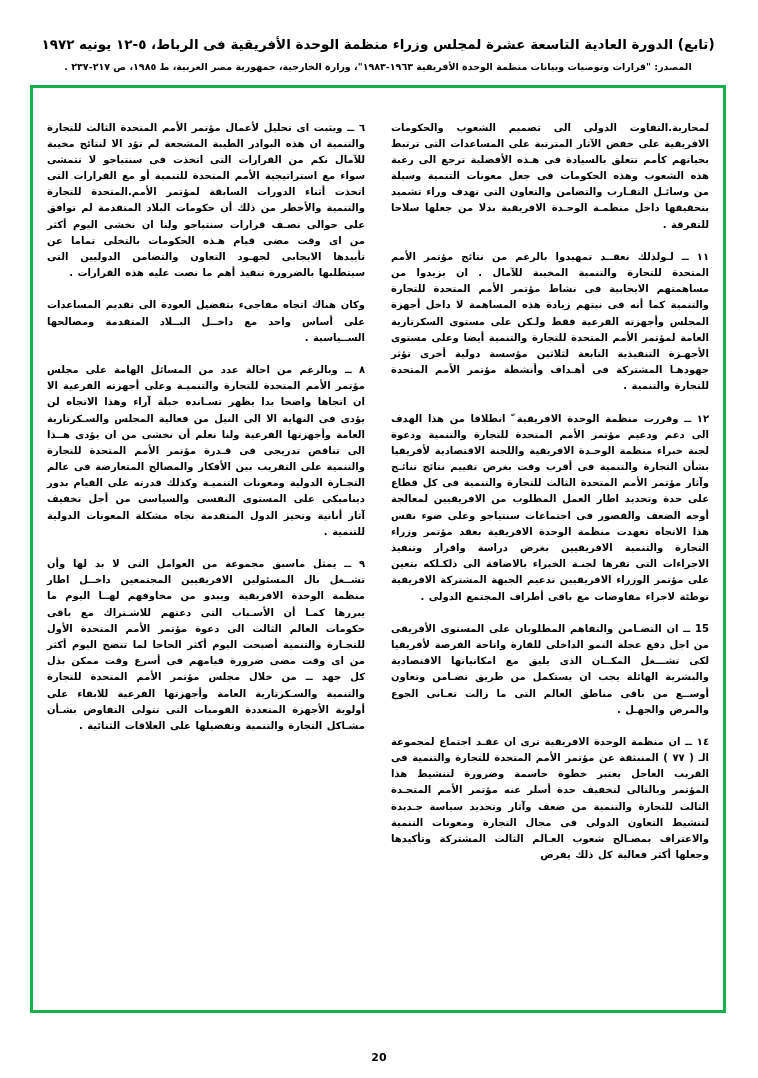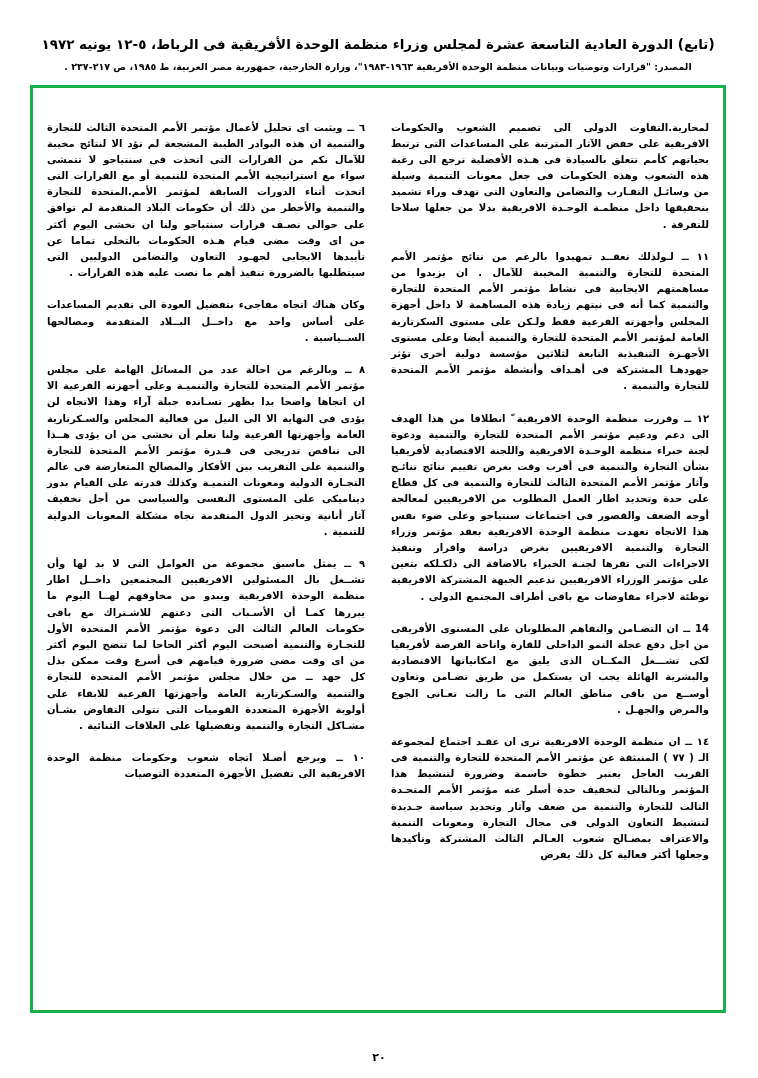--- a/index.html
+++ b/index.html
@@ -86,30 +86,29 @@
   <div class="doc-title">(تابع) الدورة العادية التاسعة عشرة لمجلس وزراء منظمة الوحدة الأفريقية فى الرباط، ٥-١٢ يونيه ١٩٧٢</div>
   <div class="doc-source">المصدر: "قرارات وتوصيات وبيانات منظمة الوحدة الأفريقية ١٩٦٣-١٩٨٣"، وزارة الخارجية، جمهورية مصر العربية، ط ١٩٨٥، ص ٢١٧-٢٣٧ .</div>
 
   <div class="frame">
     <div class="columns">
 
       <div class="col">
         <p class="para">لمحاربة.التفاوت الدولى الى تصميم الشعوب والحكومات الافريقية على خفض الآثار المترتبة على المساعدات التى ترتبط بحياتهم كأمم تتعلق بالسيادة فى هـذه الأفضلية ترجع الى رغبة هذه الشعوب وهذه الحكومات فى جعل معونات التنمية وسيلة من وسائـل التقـارب والتضامن والتعاون التى تهدف وراء تشميد بتحقيقها داخل منظمـة الوحـدة الافريقية بدلا من جعلها سلاحا للتفرقة .</p>
         <p class="para">١١ ــ لـولذلك نعقــد تمهيدوا بالرغم من نتائج مؤتمر الأمم المتحدة للتجارة والتنمية المخيبة للآمال . ان يزيدوا من مساهمتهم الايجابية فى نشاط مؤتمر الأمم المتحدة للتجارة والتنمية كما أنه فى نيتهم زيادة هذه المساهمة لا داخل أجهزة المجلس وأجهزته الفرعية فقط ولـكن على مستوى السكرتارية العامة لمؤتمر الأمم المتحدة للتجارة والتنمية أيضا وعلى مستوى الأجهـزة التنفيذية التابعة لثلاثين مؤسسة دولية أخرى تؤثر جهودهـا المشتركة فى أهـداف وأنشطة مؤتمر الأمم المتحدة للتجارة والتنمية .</p>
         <p class="para">١٢ ــ وقررت منظمة الوحدة الافريقية ّ انطلاقا من هذا الهدف الى دعم ودعيم مؤتمر الأمم المتحدة للتجارة والتنمية ودعوة لجنة خبراء منظمة الوحـدة الافريقية واللجنة الاقتصادية لأفريقيا بشأن التجارة والتنمية فى أقرب وقت بغرض تقييم نتائج تنائـج وآثار مؤتمر الأمم المتحدة الثالث للتجارة والتنمية فى كل قطاع على حدة وتحديد اطار العمل المطلوب من الافريقيين لمعالجة أوجه الضعف والقصور فى اجتماعات سنتياجو وعلى ضوء نفس هذا الاتجاه تعهدت منظمة الوحدة الافريقية بعقد مؤتمر وزراء التجارة والتنمية الافريقيين بغرض دراسة واقرار وتنفيذ الاجراءات التى تقرها لجنـة الخبراء بالاضافة الى ذلكـلكه بتعين على مؤتمر الوزراء الافريقيين تدعيم الجبهة المشتركة الافريقية توطئة لاجراء مفاوضات مع باقى أطراف المجتمع الدولى .</p>
-        <p class="para">14 ــ ان التضـامن والتفاهم المطلوبان على المستوى الأفريقى من اجل دفع عجلة النمو الداخلى للقارة واتاحة الفرصة لأفريقيا لكى تشـــغل المكــان الذى يليق مع امكانياتها الاقتصادية والبشرية الهائلة يجب ان يستكمل من طريق تضـامن وتعاون أوســع من باقى مناطق العالم التى ما زالت تعـانى الجوع والمرض والجهـل .</p>
+        <p class="para">15 ــ ان التضـامن والتفاهم المطلوبان على المستوى الأفريقى من اجل دفع عجلة النمو الداخلى للقارة واتاحة الفرصة لأفريقيا لكى تشـــغل المكــان الذى يليق مع امكانياتها الاقتصادية والبشرية الهائلة يجب ان يستكمل من طريق تضـامن وتعاون أوســع من باقى مناطق العالم التى ما زالت تعـانى الجوع والمرض والجهـل .</p>
         <p class="para">١٤ ــ ان منظمة الوحدة الافريقية ترى ان عقـد اجتماع لمجموعة الـ ( ٧٧ ) المنبثقة عن مؤتمر الأمم المتحدة للتجارة والتنمية فى القريب العاجل يعتبر خطوة حاسمة وضرورة لتنشيط هذا المؤتمر وبالتالى لتخفيف حدة أسلر عنه مؤتمر الأمم المتحـدة الثالث للتجارة والتنمية من ضعف وآثار وتحديد سياسة جـديدة لتنشيط التعاون الدولى فى مجال التجارة ومعونات التنمية والاعتراف بمصـالح شعوب العـالم الثالث المشتركة وتأكيدها وجعلها أكثر فعالية كل ذلك يفرض</p>
       </div>
 
       <div class="col">
         <p class="para">٦ ــ ويثبت اى تحليل لأعمال مؤتمر الأمم المتحدة الثالث للتجارة والتنمية ان هذه البوادر الطيبة المشجعة لم تؤد الا لنتائج مخيبة للآمال نكم من القرارات التى اتخذت فى سنتياجو لا تتمشى سواء مع استراتيجية الأمم المتحدة للتنمية أو مع القرارات التى اتخذت أثناء الدورات السابقة لمؤتمر الأمم.المتحدة للتجارة والتنمية والأخطر من ذلك أن حكومات البلاد المتقدمة لم توافق على حوالى نصـف قرارات سنتياجو ولنا ان نخشى اليوم أكثر من اى وقت مضى قيام هـذه الحكومات بالتخلى تماما عن تأييدها الايجابى لجهـود التعاون والتضامن الدوليين التى سيتطلبها بالضرورة تنفيذ أهم ما نصت عليه هذه القرارات .</p>
         <p class="para">وكان هناك اتجاه مفاجىء بتفضيل العودة الى تقديم المساعدات على أساس واحد مع داخــل البــلاد المتقدمة ومصالحها الســياسية .</p>
         <p class="para">٨ ــ وبالرغم من احالة عدد من المسائل الهامة على مجلس مؤتمر الأمم المتحدة للتجارة والتنميـة وعلى أجهزته الفرعية الا ان اتجاها واضحا بدا يظهر تسـانده جبلة آراء وهذا الاتجاه لن يؤدى فى النهاية الا الى النيل من فعالية المجلس والسـكرتارية العامة وأجهزتها الفرعية ولنا نعلم أن نخشى من ان يؤدى هــذا الى تناقص تدريجى فى قـدرة مؤتمر الأمم المتحدة للتجارة والتنمية على التقريب بين الأفكار والمصالح المتعارضة فى عالم التجـارة الدولية ومعونات التنميـة وكذلك قدرته على القيام بدور ديناميكى على المستوى النفسى والسياسى من أجل تخفيف آثار أنانية وتحيز الدول المتقدمة تجاه مشكلة المعونات الدولية للتنمية .</p>
         <p class="para">٩ ــ يمثل ماسبق مجموعة من العوامل التى لا بد لها وأن تشــغل بال المسئولين الافريقيين المجتمعين داخــل اطار منظمة الوحدة الافريقية ويبدو من مخاوفهم لهــا اليوم ما يبررها كمـا أن الأسـباب التى دعتهم للاشـتراك مع باقى حكومات العالم الثالث الى دعوة مؤتمر الأمم المتحدة الأول للتجـارة والتنمية أصبحت اليوم أكثر الحاحا لما تتضح اليوم أكثر من اى وقت مضى ضرورة قيامهم فى أسرع وقت ممكن بذل كل جهد ــ من خلال مجلس مؤتمر الأمم المتحدة للتجارة والتنمية والسـكرتارية العامة وأجهزتها الفرعية للابقاء على أولوية الأجهزة المتعددة القوميات التى تتولى التفاوض بشـأن مشـاكل التجارة والتنمية وتفضيلها على العلاقات الثنائية .</p>
-        <p class="para">١٠ ــ ويرجع أصـلا اتجاه شعوب وحكومات منظمة الوحدة الافريقية الى تفضيل الأجهزة المتعددة التوصيات</p>
       </div>
 
     </div>
   </div>
 
-  <div class="page-number">٢٠</div>
+  <div class="page-number">20</div>
 
 </div>
 
 </body></html>

